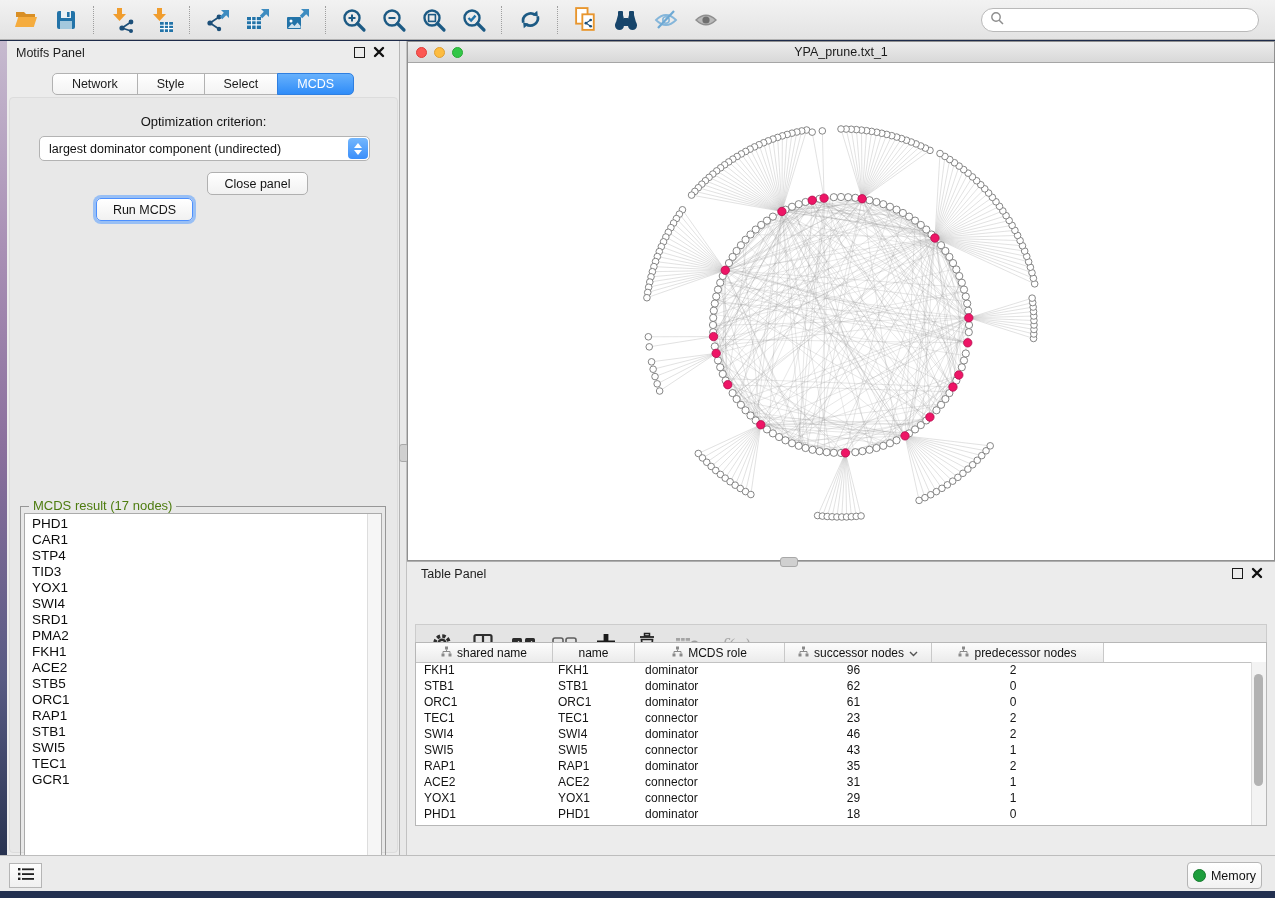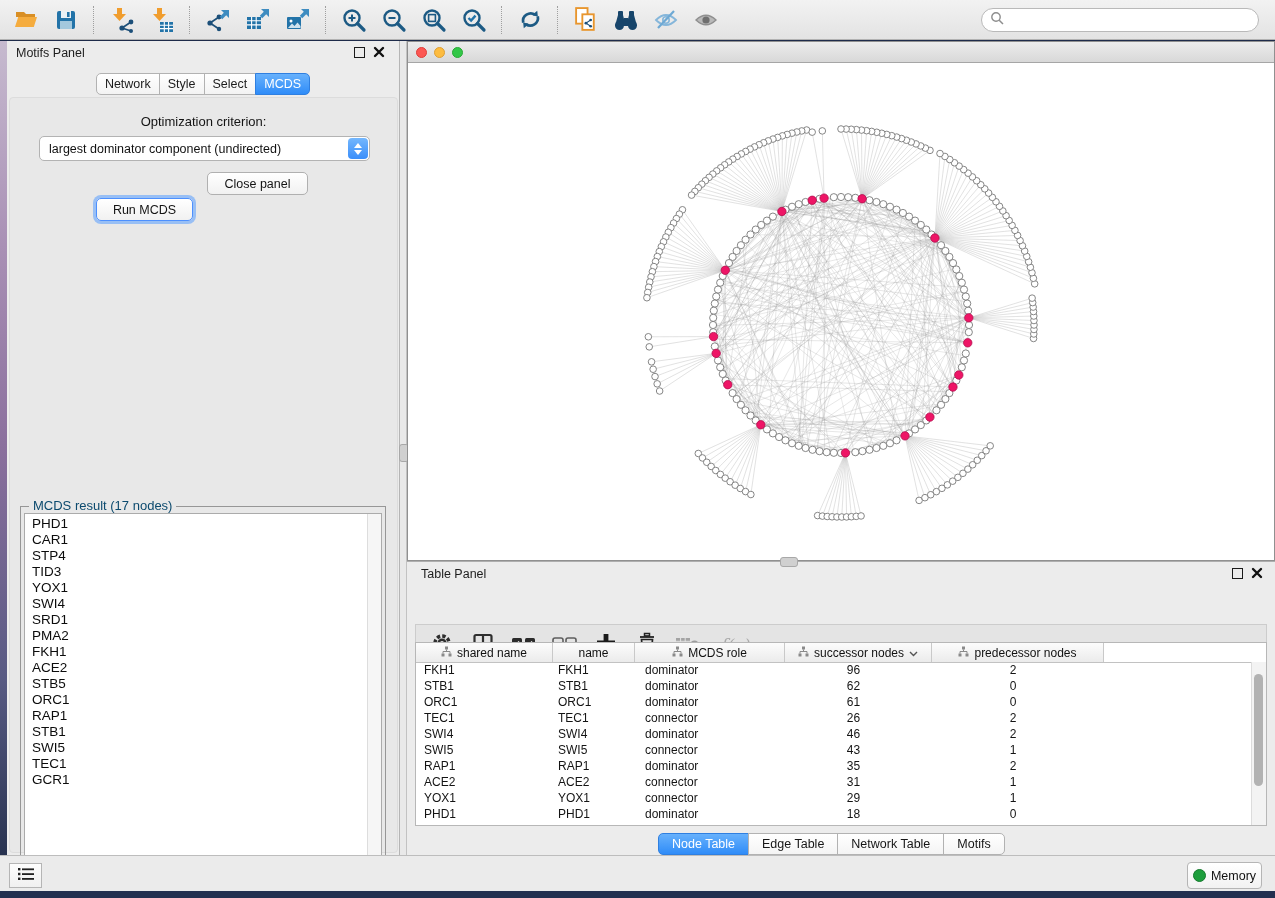--- a/index.html
+++ b/index.html
@@ -26,21 +26,21 @@
   
   #control-panel{left:7px;top:41px;width:393px;height:814px;background:#ececec;
     border-right:1px solid #b5b5b5;box-sizing:border-box;}
   .panel-titlebar{position:absolute;left:0;top:0;width:100%;height:24px;}
   .panel-title{position:absolute;left:9px;top:5px;font-size:12.5px;color:#1d1d1d;}
   .float-btn{position:absolute;width:11px;height:11px;border:1.5px solid #1a1a1a;top:6px;box-sizing:border-box;}
   .close-btn{position:absolute;top:5px;width:12px;height:12px;}
   .close-btn svg{display:block;}
   #cp-tabs{position:absolute;left:0;top:32px;width:100%;display:flex;justify-content:center;}
   .seg{border:1px solid #b2b2b2;background:linear-gradient(#ffffff,#f3f3f3);
-    padding:3px 8px;font-size:12.5px;color:#1c1c1c;margin-left:-1px;position:relative;}
+    padding:3px 19px;font-size:12.5px;color:#1c1c1c;margin-left:-1px;position:relative;}
   .seg:first-child{border-radius:5px 0 0 5px;margin-left:0;}
   .seg:last-child{border-radius:0 5px 5px 0;}
   .seg.active{background:linear-gradient(#67b1fc,#2f8cf8);color:#fff;border-color:#2f7fe0;z-index:2;}
   #cp-inner{position:absolute;left:2px;top:56px;width:389px;height:756px;background:#e8e8e8;
     border:1px solid #dcdcdc;border-radius:4px;box-sizing:border-box;}
   #opt-label{position:absolute;left:0;top:16px;width:100%;text-align:center;font-size:13px;color:#141414;}
   #opt-select{position:absolute;left:29px;top:38px;width:331px;height:25px;background:#fff;
     border:1px solid #b3b3b3;border-radius:5px;box-sizing:border-box;display:flex;align-items:center;}
   #opt-select .sel-text{flex:1;font-size:12.5px;color:#111;padding-left:9px;white-space:nowrap;overflow:hidden;}
   .sel-stepper{width:20px;height:21px;margin:1px 1px 1px 4px;border-radius:4px;
@@ -48,21 +48,21 @@
   .sel-stepper .tri{width:0;height:0;border-left:4px solid transparent;border-right:4px solid transparent;}
   .tri.up{border-bottom:5px solid #fff;}
   .tri.down{border-top:5px solid #fff;}
   .cp-btn{position:absolute;top:74px;height:23px;background:linear-gradient(#ffffff,#f1f1f1);
     border:1px solid #b0b0b0;border-radius:5px;font-size:12.5px;color:#141414;
     display:flex;align-items:center;justify-content:center;box-sizing:border-box;}
   #run-mcds{left:86px;width:97px;border-color:#4d90fe;box-shadow:0 0 0 3px rgba(86,157,255,.55);margin-top:26px;}
   #close-panel{left:197px;width:101px;}
   #mcds-fieldset{position:absolute;left:10px;top:408px;width:366px;height:366px;
     border:1px solid #979797;box-sizing:border-box;}
-  #mcds-legend{position:absolute;left:8px;top:-9px;background:#e8e8e8;padding:0 4px;font-size:13px;color:#0c4a6e;}
+  #mcds-legend{position:absolute;left:8px;top:-9px;background:#e8e8e8;padding:0 4px;font-size:13px;color:#4d7c0f;}
   #mcds-list-wrap{position:absolute;left:3px;top:6px;right:3px;bottom:3px;background:#fff;border:1px solid #ababab;}
   #mcds-scroll{position:absolute;top:0;right:0;bottom:0;width:13px;background:#f6f6f6;border-left:1px solid #ddd;}
   #mcds-list{position:absolute;left:0;top:2px;right:14px;bottom:0;overflow:hidden;}
   .mcds-item{font-size:13.5px;line-height:16px;padding-left:7px;color:#0c0c0c;}
   
   #splitter-v{left:400px;top:41px;width:7px;height:814px;background:#e9e9e9;border-right:1px solid #c2c2c2;box-sizing:border-box;}
   #splitter-v-handle{left:399px;top:444px;width:8px;height:16px;background:#d0d0d0;border:1px solid #a8a8a8;border-radius:3px;}
   #splitter-h-handle{left:780px;top:557px;width:16px;height:8px;background:#d0d0d0;border:1px solid #a8a8a8;border-radius:3px;z-index:5;}
   
   #network-window{left:407px;top:41px;width:868px;height:520px;border:1px solid #909090;box-sizing:border-box;background:#fff;}
@@ -342,20 +342,21 @@
 
 <div id="splitter-v" class="abs"></div>
 <div id="splitter-v-handle" class="abs"></div>
 <div id="splitter-h-handle" class="abs"></div>
 
 <div id="network-window" class="abs">
   <div id="net-titlebar">
     <span id="tl-red" class="traffic"></span>
     <span id="tl-yellow" class="traffic"></span>
     <span id="tl-green" class="traffic"></span>
+    <span id="net-title">YPA_prune.txt_1</span>
   </div>
   <div id="net-canvas">
     <svg id="graph-svg" width="866" height="497" viewBox="0 0 866 497">
         <line x1="560.8004178152936" y1="254.85484736087503" x2="329.9700818321214" y2="337.95285354955564" stroke="#9a9a9a" stroke-width="0.6" opacity="0.4"></line>
         <line x1="560.8004178152936" y1="254.85484736087503" x2="311.69662047086877" y2="221.14060555011181" stroke="#9a9a9a" stroke-width="0.6" opacity="0.4"></line>
         <line x1="560.8004178152936" y1="254.85484736087503" x2="509.8317873361705" y2="364.3761517870713" stroke="#9a9a9a" stroke-width="0.6" opacity="0.4"></line>
         <line x1="560.8004178152936" y1="254.85484736087503" x2="371.1481769106563" y2="374.0640530256002" stroke="#9a9a9a" stroke-width="0.6" opacity="0.4"></line>
         <line x1="560.8004178152936" y1="254.85484736087503" x2="491.24410250048066" y2="148.01919230013544" stroke="#9a9a9a" stroke-width="0.6" opacity="0.4"></line>
         <line x1="560.8004178152936" y1="254.85484736087503" x2="306.7825791168807" y2="283.28761765941675" stroke="#9a9a9a" stroke-width="0.6" opacity="0.4"></line>
         <line x1="560.8004178152936" y1="254.85484736087503" x2="414.38518625299747" y2="135.36079315960478" stroke="#9a9a9a" stroke-width="0.6" opacity="0.4"></line>
@@ -1210,21 +1211,21 @@
           <div class="tc c0">ORC1</div>
           <div class="tc c1">ORC1</div>
           <div class="tc c2">dominator</div>
           <div class="tc c3">61</div>
           <div class="tc c4">0</div>
         </div>
         <div class="trow">
           <div class="tc c0">TEC1</div>
           <div class="tc c1">TEC1</div>
           <div class="tc c2">connector</div>
-          <div class="tc c3">26</div>
+          <div class="tc c3">23</div>
           <div class="tc c4">2</div>
         </div>
         <div class="trow">
           <div class="tc c0">SWI4</div>
           <div class="tc c1">SWI4</div>
           <div class="tc c2">dominator</div>
           <div class="tc c3">46</div>
           <div class="tc c4">2</div>
         </div>
         <div class="trow">
@@ -1260,26 +1261,20 @@
           <div class="tc c1">PHD1</div>
           <div class="tc c2">dominator</div>
           <div class="tc c3">18</div>
           <div class="tc c4">0</div>
         </div>
       </div>
     <div id="nt-scroll">
         <div id="nt-thumb"></div>
       </div>
   </div>
-  <div id="tp-tabs">
-    <div class="seg2 active">Node Table</div>
-    <div class="seg2">Edge Table</div>
-    <div class="seg2">Network Table</div>
-    <div class="seg2">Motifs</div>
-  </div>
 </div>
 
 <div id="status-bar" class="abs">
   <div id="status-left-btn">
     <span><svg width="18" height="14" viewBox="0 0 18 14">
           <rect x="1" y="1" width="2.4" height="2.4" fill="#222"></rect>
           <rect x="5" y="1.4" width="12" height="1.8" fill="#222"></rect>
           <rect x="1" y="5.8" width="2.4" height="2.4" fill="#222"></rect>
           <rect x="5" y="6.2" width="12" height="1.8" fill="#222"></rect>
           <rect x="1" y="10.6" width="2.4" height="2.4" fill="#222"></rect>

